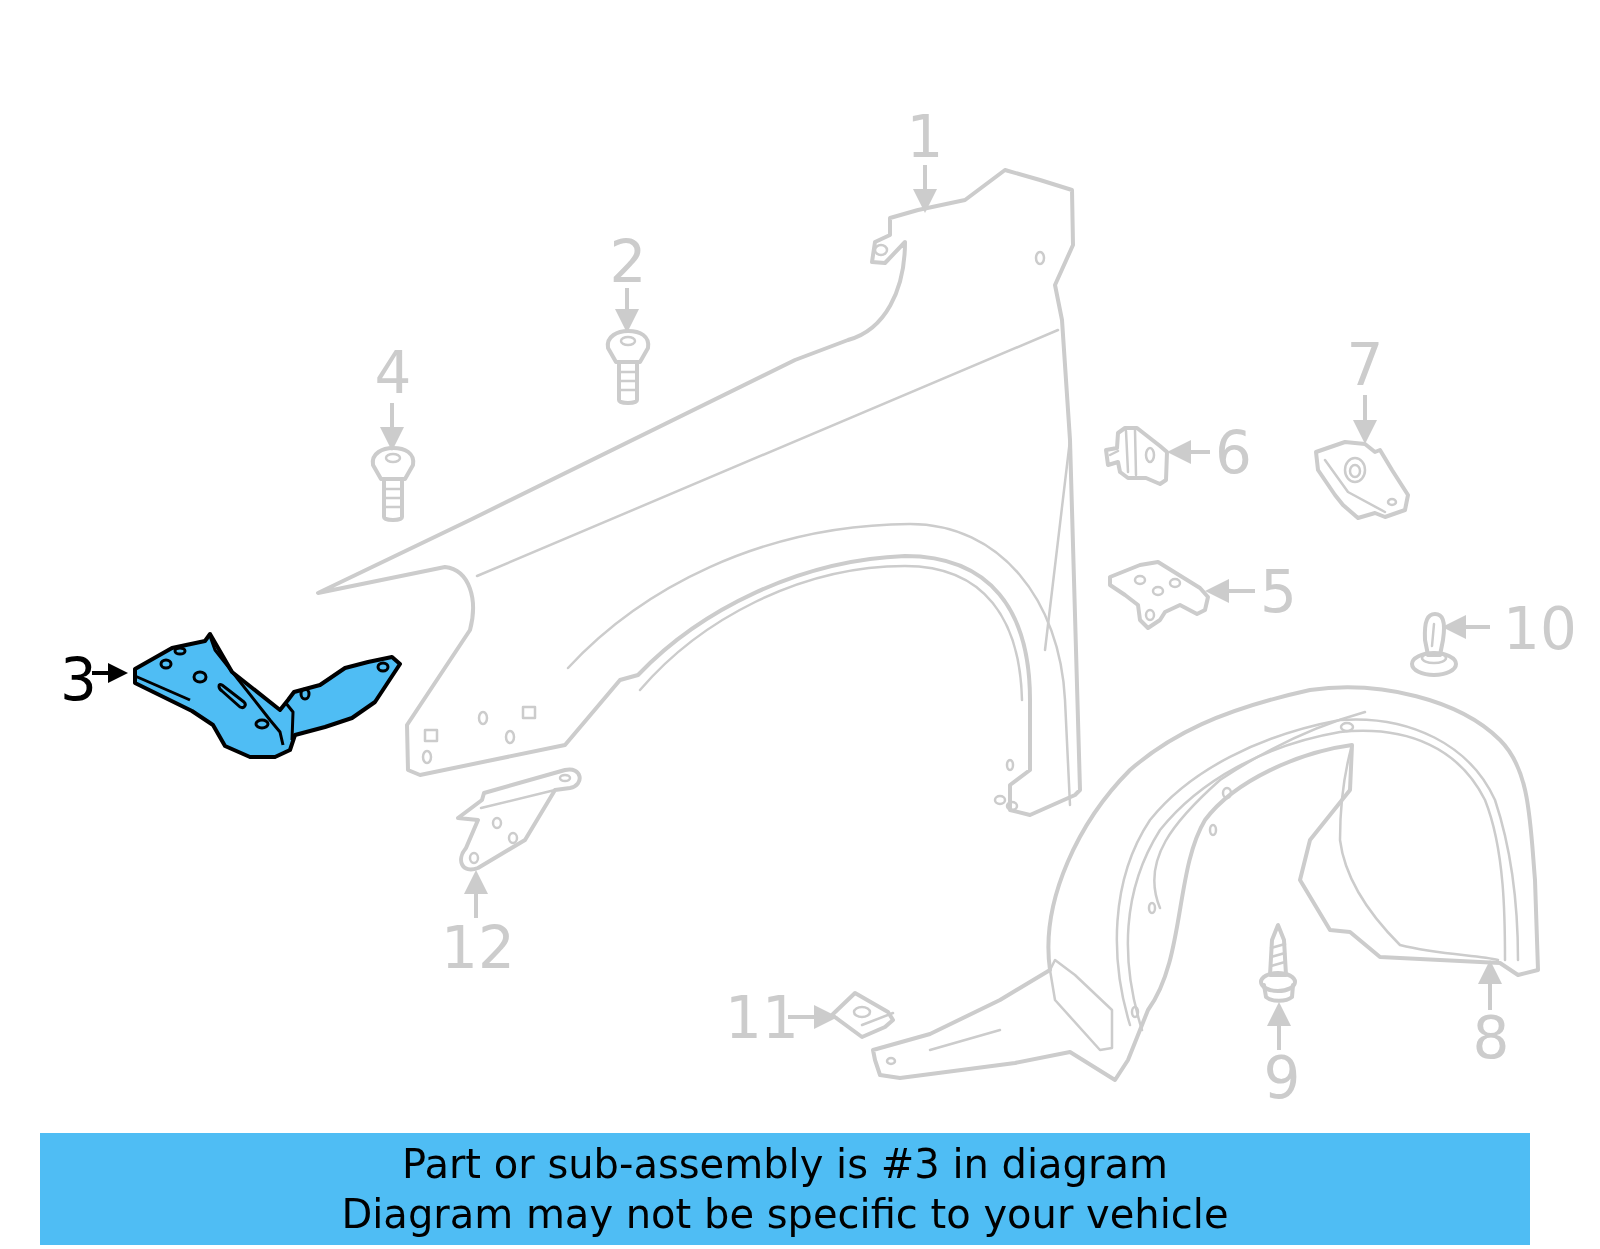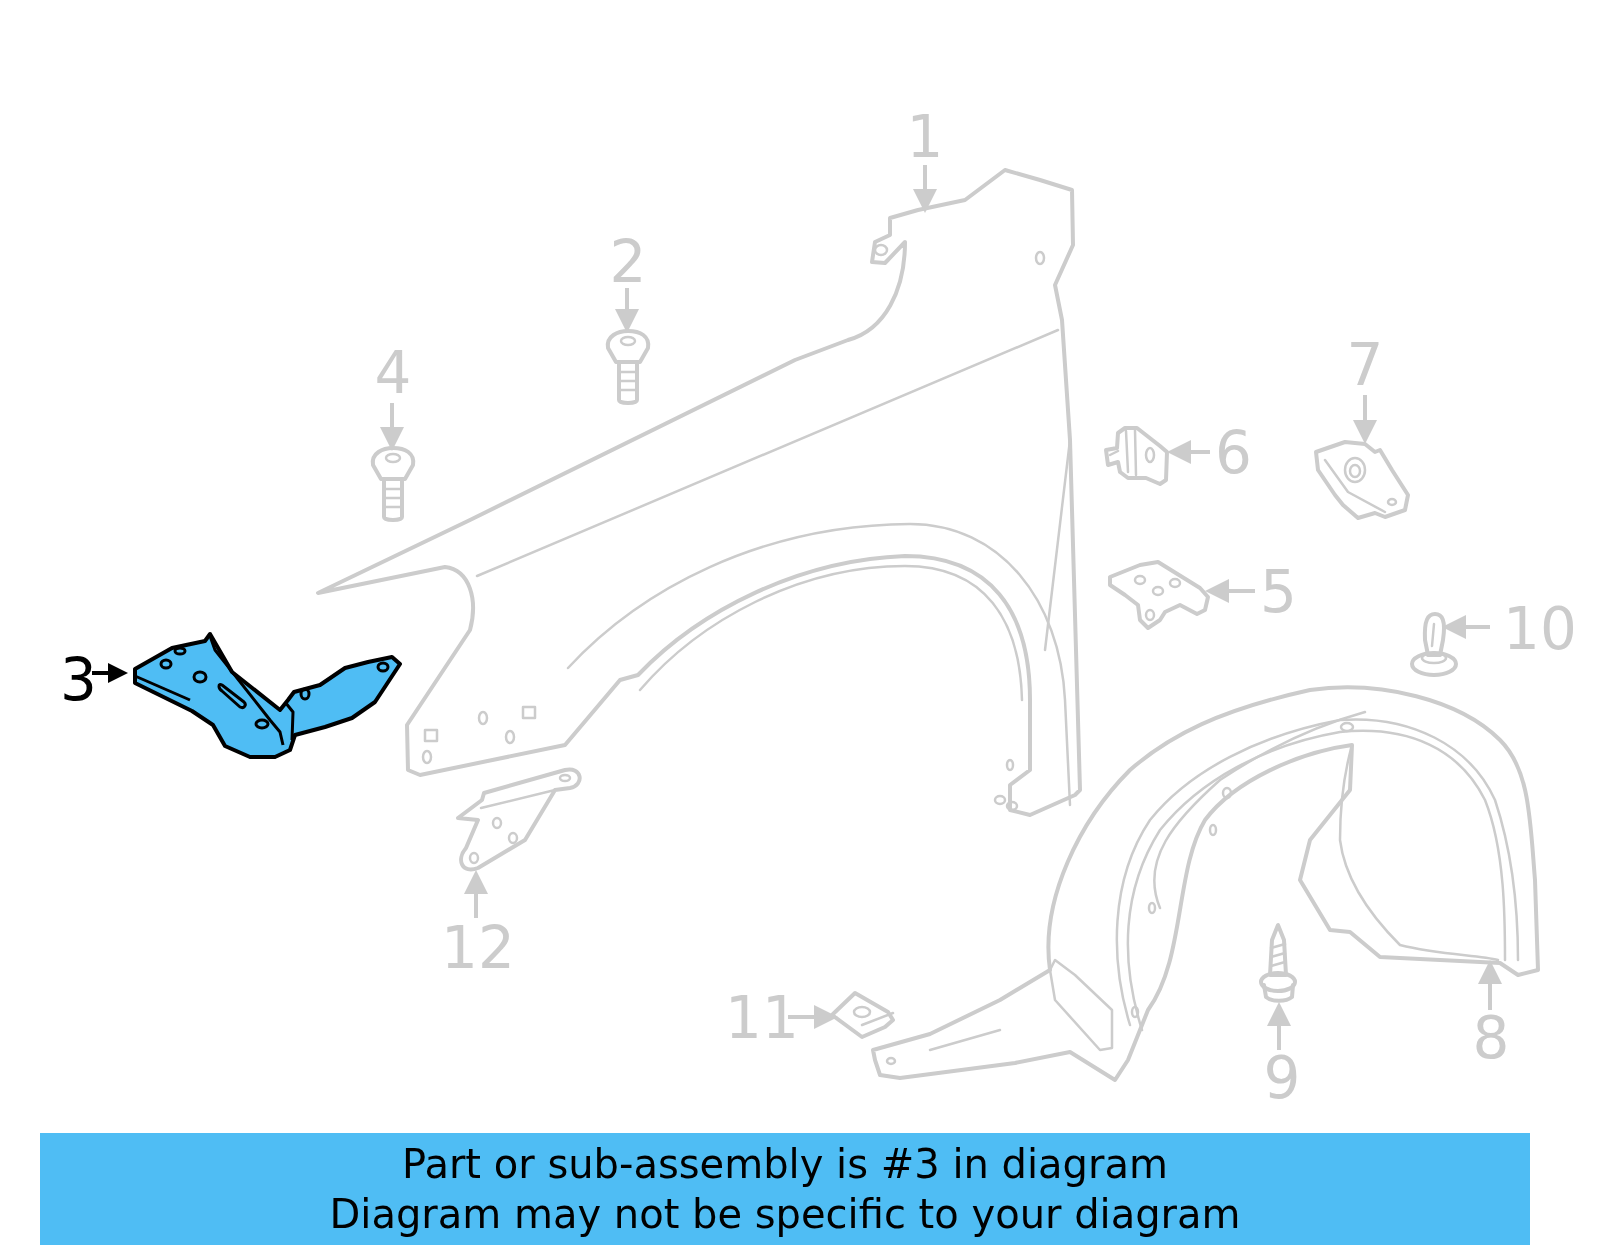--- a/index.html
+++ b/index.html
@@ -174,14 +174,14 @@
     <path class="ln" d="M832,1015 L855,993 L888,1012 L893,1020 L885,1027 L862,1037 Z"></path>
     <ellipse class="ln-thin" cx="862" cy="1012" rx="8" ry="5"></ellipse>
     <path class="ln-thin" d="M862,1025 L893,1013"></path>
   </g>
   <text class="callout" x="725" y="1038">11</text>
   <line class="arrow-g" x1="788" y1="1017" x2="830" y2="1017" marker-end="url(#ahg)"></line>
 </svg>
 
 <div id="banner">
   <div>Part or sub-assembly is #3 in diagram</div>
-  <div>Diagram may not be specific to your diagram</div>
+  <div>Diagram may not be specific to your vehicle</div>
 </div>
 
 </body></html>

